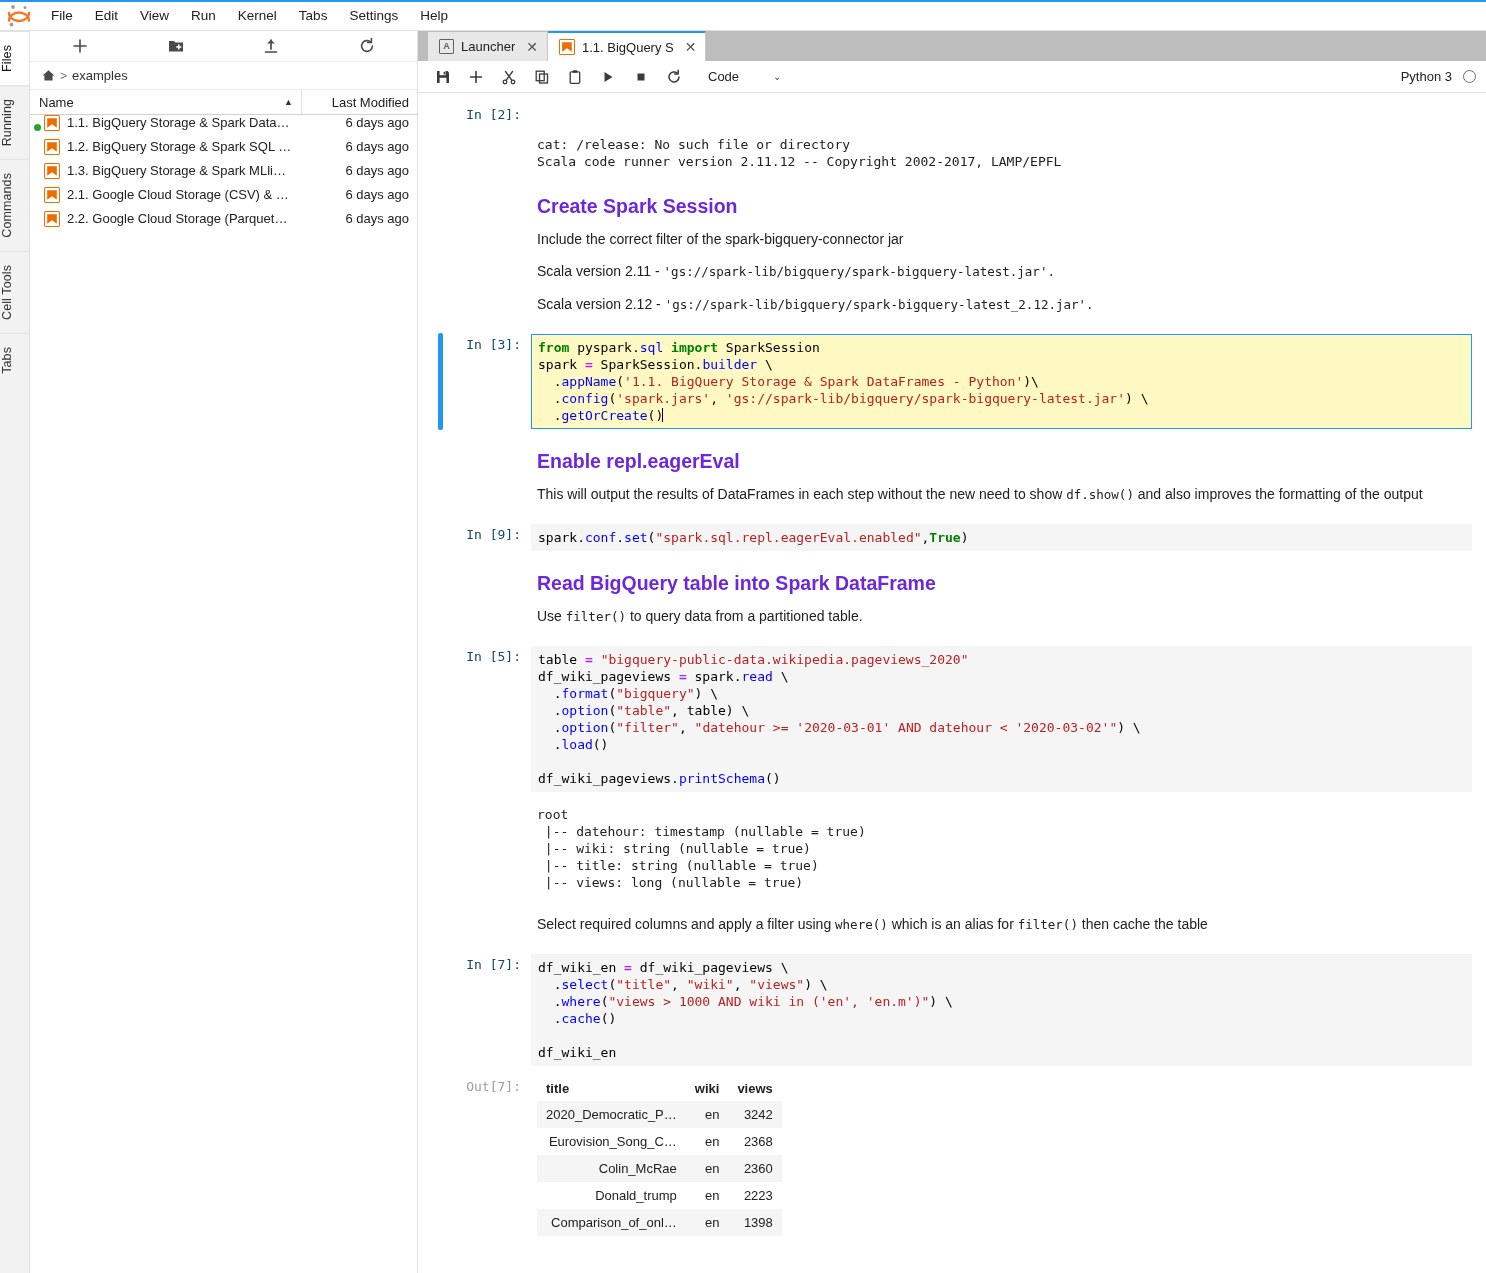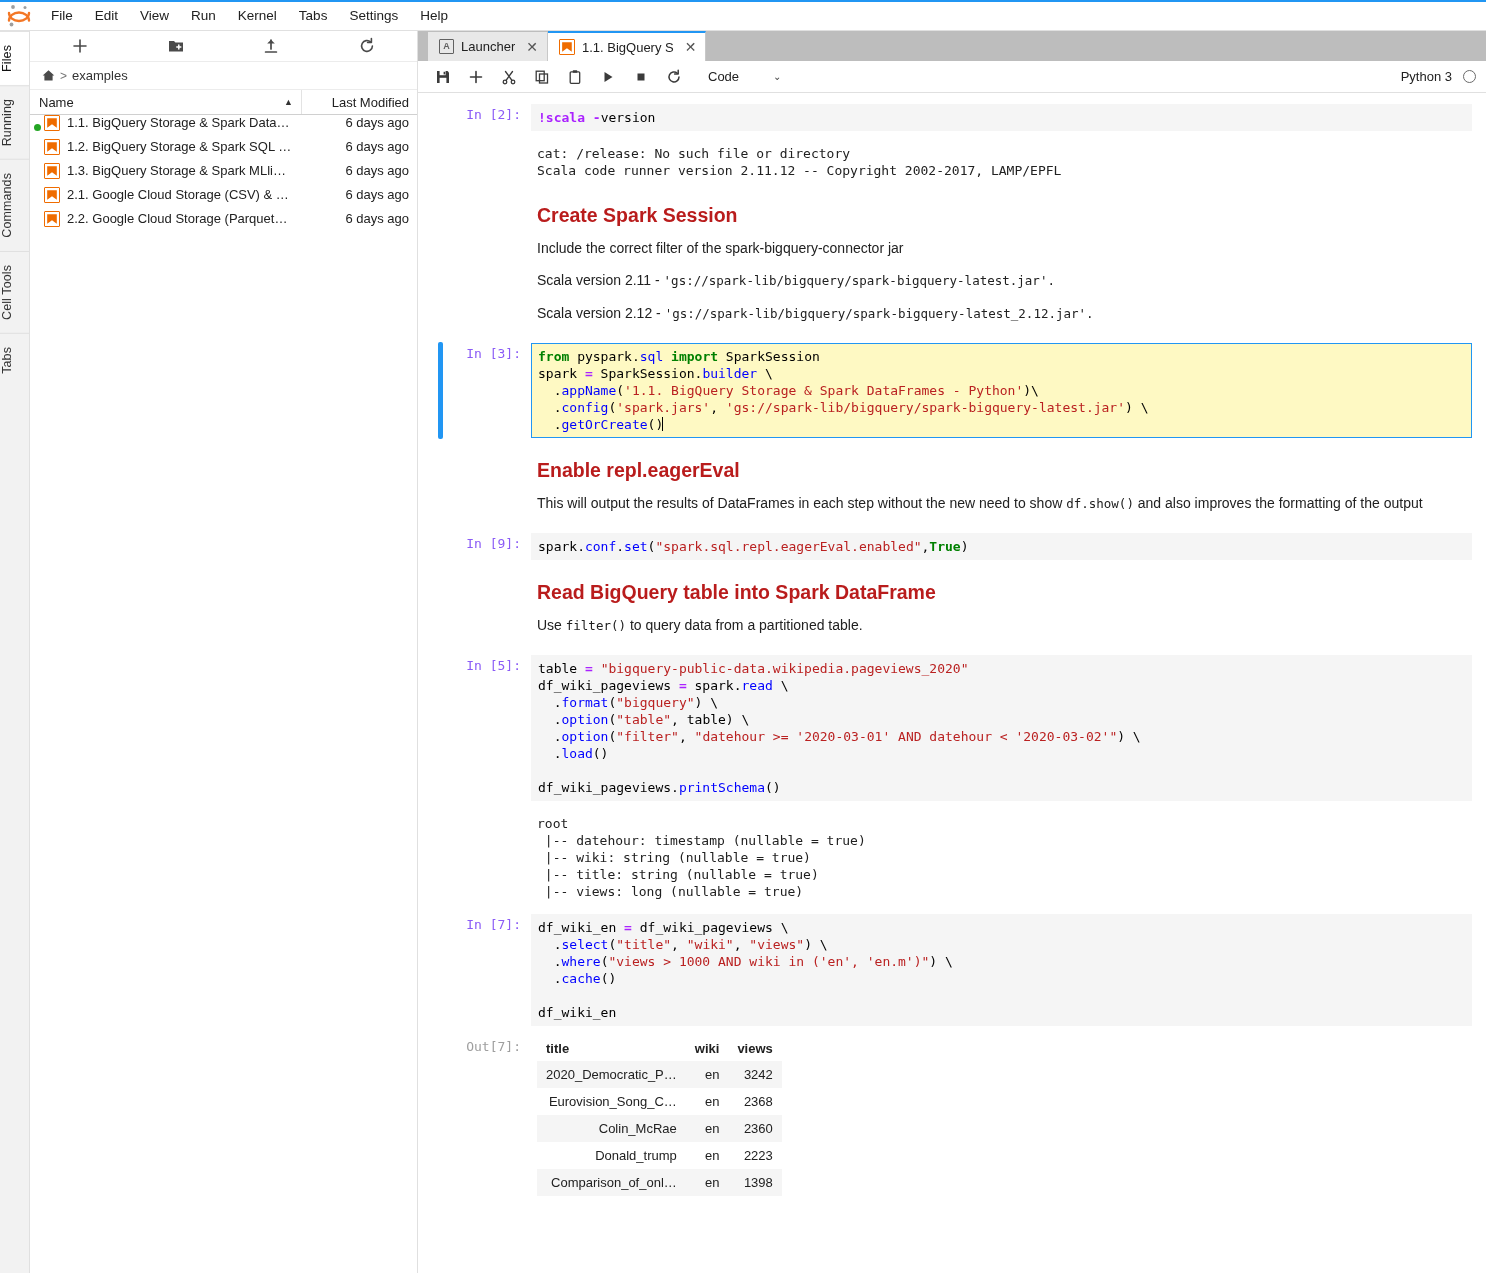--- a/index.html
+++ b/index.html
@@ -260,21 +260,21 @@
     width: 5px;
     background: #2196f3;
     border-radius: 2px;
   }
   .prompt {
     width: 113px; flex: 0 0 113px;
     text-align: right;
     padding-right: 10px;
     font-family: "DejaVu Sans Mono", monospace;
     font-size: 13px;
-    color: #8b5cf6;
+    color: #0c4a6e;
     padding-top: 3px;
     user-select: none;
   }
   .prompt.out { color: #9e9e9e; }
   .codebox {
     flex: 1 1 auto;
     background: #f5f5f5;
     border: 1px solid transparent;
     padding: 4px 8px 4px 6px;
     font-family: "DejaVu Sans Mono", monospace;
@@ -306,21 +306,21 @@
     flex: 1 1 auto;
     padding-left: 6px;
     color: #212121;
     min-width: 0;
   }
   .mdbody h2 {
     font-size: 19.5px;
     font-weight: bold;
     margin: 12px 0 10px 0;
     line-height: 24px;
-    color: #b91c1c;
+    color: #6d28d9;
   }
   .mdbody p {
     font-size: 14px;
     line-height: 22px;
     margin: 10px 0;
   }
   .mdbody code {
     font-family: "DejaVu Sans Mono", monospace;
     font-size: 12.5px;
     color: #212121;
@@ -552,21 +552,20 @@
         <div class="tb-right">
           <span>Python 3</span>
           <span class="kernel-idle"></span>
         </div>
       </div>
 
       <div class="notebook">
 
         <div class="cell">
           <div class="prompt">In [2]:</div>
-          <div class="codebox"><span class="op">!scala</span> <span class="op">-</span>version</div>
         </div>
 
         <div class="cell">
           <div class="prompt"></div>
           <div class="outbox">cat: /release: No such file or directory
 Scala code runner version 2.11.12 -- Copyright 2002-2017, LAMP/EPFL</div>
         </div>
 
         <div class="mdcell">
           <div class="prompt"></div>
@@ -622,20 +621,26 @@
 
         <div class="cell">
           <div class="prompt"></div>
           <div class="outbox">root
  |-- datehour: timestamp (nullable = true)
  |-- wiki: string (nullable = true)
  |-- title: string (nullable = true)
  |-- views: long (nullable = true)</div>
         </div>
 
+        <div class="mdcell">
+          <div class="prompt"></div>
+          <div class="mdbody">
+            <p><span>Select required columns and apply a filter using </span><code>where()</code><span> which is an alias for </span><code>filter()</code><span> then cache the table</span></p>
+          </div>
+        </div>
 
         <div class="cell">
           <div class="prompt">In [7]:</div>
           <div class="codebox">df_wiki_en <span class="op">=</span> df_wiki_pageviews \
   .<span class="fn">select</span>(<span class="s">"title"</span>, <span class="s">"wiki"</span>, <span class="s">"views"</span>) \
   .<span class="fn">where</span>(<span class="s">"views &gt; 1000 AND wiki in ('en', 'en.m')"</span>) \
   .<span class="fn">cache</span>()
 
 df_wiki_en</div>
         </div>

